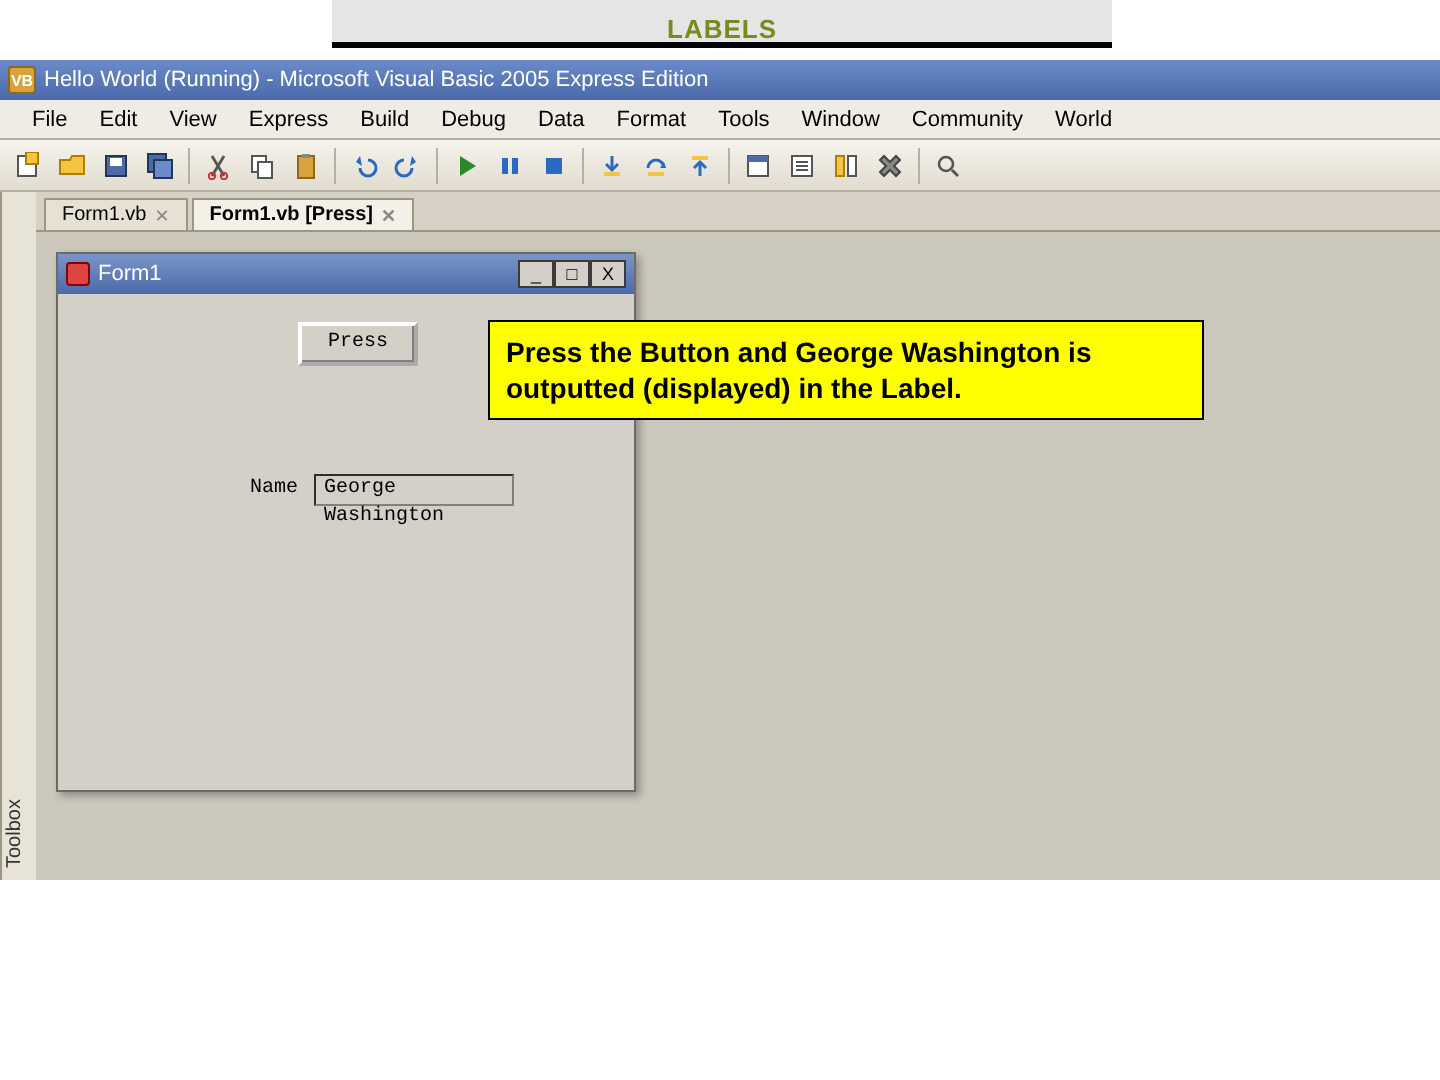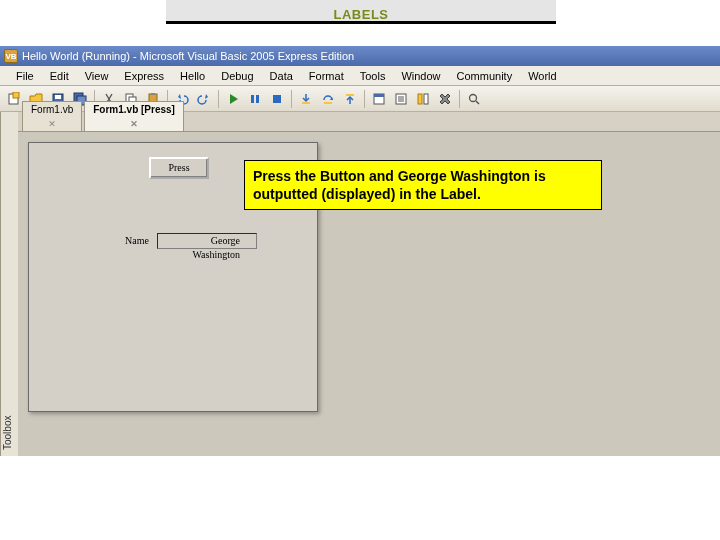--- a/index.html
+++ b/index.html
@@ -19,21 +19,21 @@
     text-align: center;
     line-height: 30px;
     font-weight: bold;
     color: #7a8a1d;
     font-size: 13px;
     border-bottom: 3px solid #000;
     letter-spacing: 0.5px;
   }
   .vs-window {
     position: absolute;
-    left: 0; top: 46px;
+    left: 0; top: 30px;
     width: 720px; height: 410px;
     background: #fca5a5;
   }
   .vs-titlebar {
     height: 20px;
     background: linear-gradient(#6b8ac9, #4a6aa9);
     color: #fff;
     display: flex;
     align-items: center;
     padding: 0 4px;
@@ -106,21 +106,21 @@
     gap:2px;
     padding: 0 4px;
     border-bottom: 1px solid #9c9683;
   }
   .doc-tab {
     padding: 2px 8px;
     background: #e6e1d3;
     border:1px solid #9c9683;
     border-bottom:none;
     font-size: 10px;
-    display:flex; align-items:center; gap:4px;flex-direction:column;
+    display:flex; align-items:center; gap:4px;
   }
   .doc-tab.active { background:#f3f0e7; font-weight:bold; }
   .doc-tab .close-x { color:#888; font-size:9px; }
   .design-surface {
     flex:1;
     background: #cdc8bc;
     position: relative;
     padding: 10px;
   }
   .form1 {
@@ -148,21 +148,21 @@
     background:#d4d0c8;
     border:1px solid #3a3a3a;
     color:#000;
     font-size:9px;
     display:flex;align-items:center;justify-content:center;
     line-height:1;
   }
   .form1-body {
     flex:1;
     padding: 20px 14px;
-    font-family: Liberation Serif, serif;
+    font-family: Liberation Mono, monospace;
     font-size: 11px;
     color:#000;
     position:relative;
   }
   .press-btn {
     position:absolute;
     top: 14px; left: 120px;
     width: 60px; height: 22px;
     background: #d4d0c8;
     border: 2px outset #fff;
@@ -175,24 +175,23 @@
     position:absolute;
     top: 92px; left: 96px;
     font-size: 10px;
   }
   .name-output {
     position:absolute;
     top: 90px; left: 128px;
     width: 100px; height: 16px;
     background: #d4d0c8;
     border: 1px inset #808080;
-    padding: 0 16px;
+    padding: 0 4px;
     font-size: 10px;
     line-height:14px;
-    text-align:right;
   }
   .annotation {
     position:absolute;
     left: 244px; top: 160px;
     width: 358px;
     background: #ffff00;
     border: 1px solid #000;
     padding: 6px 8px;
     font-family: Arial, sans-serif;
     font-size: 14px;
@@ -211,21 +210,21 @@
   <div class="vs-titlebar">
     <span class="app-icon">VB</span>
     <span>Hello World (Running) - Microsoft Visual Basic 2005 Express Edition</span>
   </div>
 
   <div class="vs-menubar">
     <span>File</span>
     <span>Edit</span>
     <span>View</span>
     <span>Express</span>
-    <span>Hello</span>
+    <span>Build</span>
     <span>Debug</span>
     <span>Data</span>
     <span>Format</span>
     <span>Tools</span>
     <span>Window</span>
     <span>Community</span>
     <span>World</span>
   </div>
 
   <div class="vs-toolbar">
@@ -367,20 +366,30 @@
           <span class="close-x">✕</span>
         </div>
         <div class="doc-tab active">
           <span>Form1.vb [Press]</span>
           <span class="close-x">✕</span>
         </div>
       </div>
 
       <div class="design-surface">
         <div class="form1">
+          <div class="form1-titlebar">
+            <span style="width:12px;height:12px;background:#d44;border:1px solid #800;border-radius:2px;"></span>
+            <span>Form1</span>
+            <span class="spacer"></span>
+            <span class="win-btns">
+              <span class="win-btn">_</span>
+              <span class="win-btn">□</span>
+              <span class="win-btn">X</span>
+            </span>
+          </div>
           <div class="form1-body">
             <div class="press-btn">Press</div>
             <div class="name-label">Name</div>
             <div class="name-output">George Washington</div>
           </div>
         </div>
       </div>
     </div>
   </div>
 </div>

